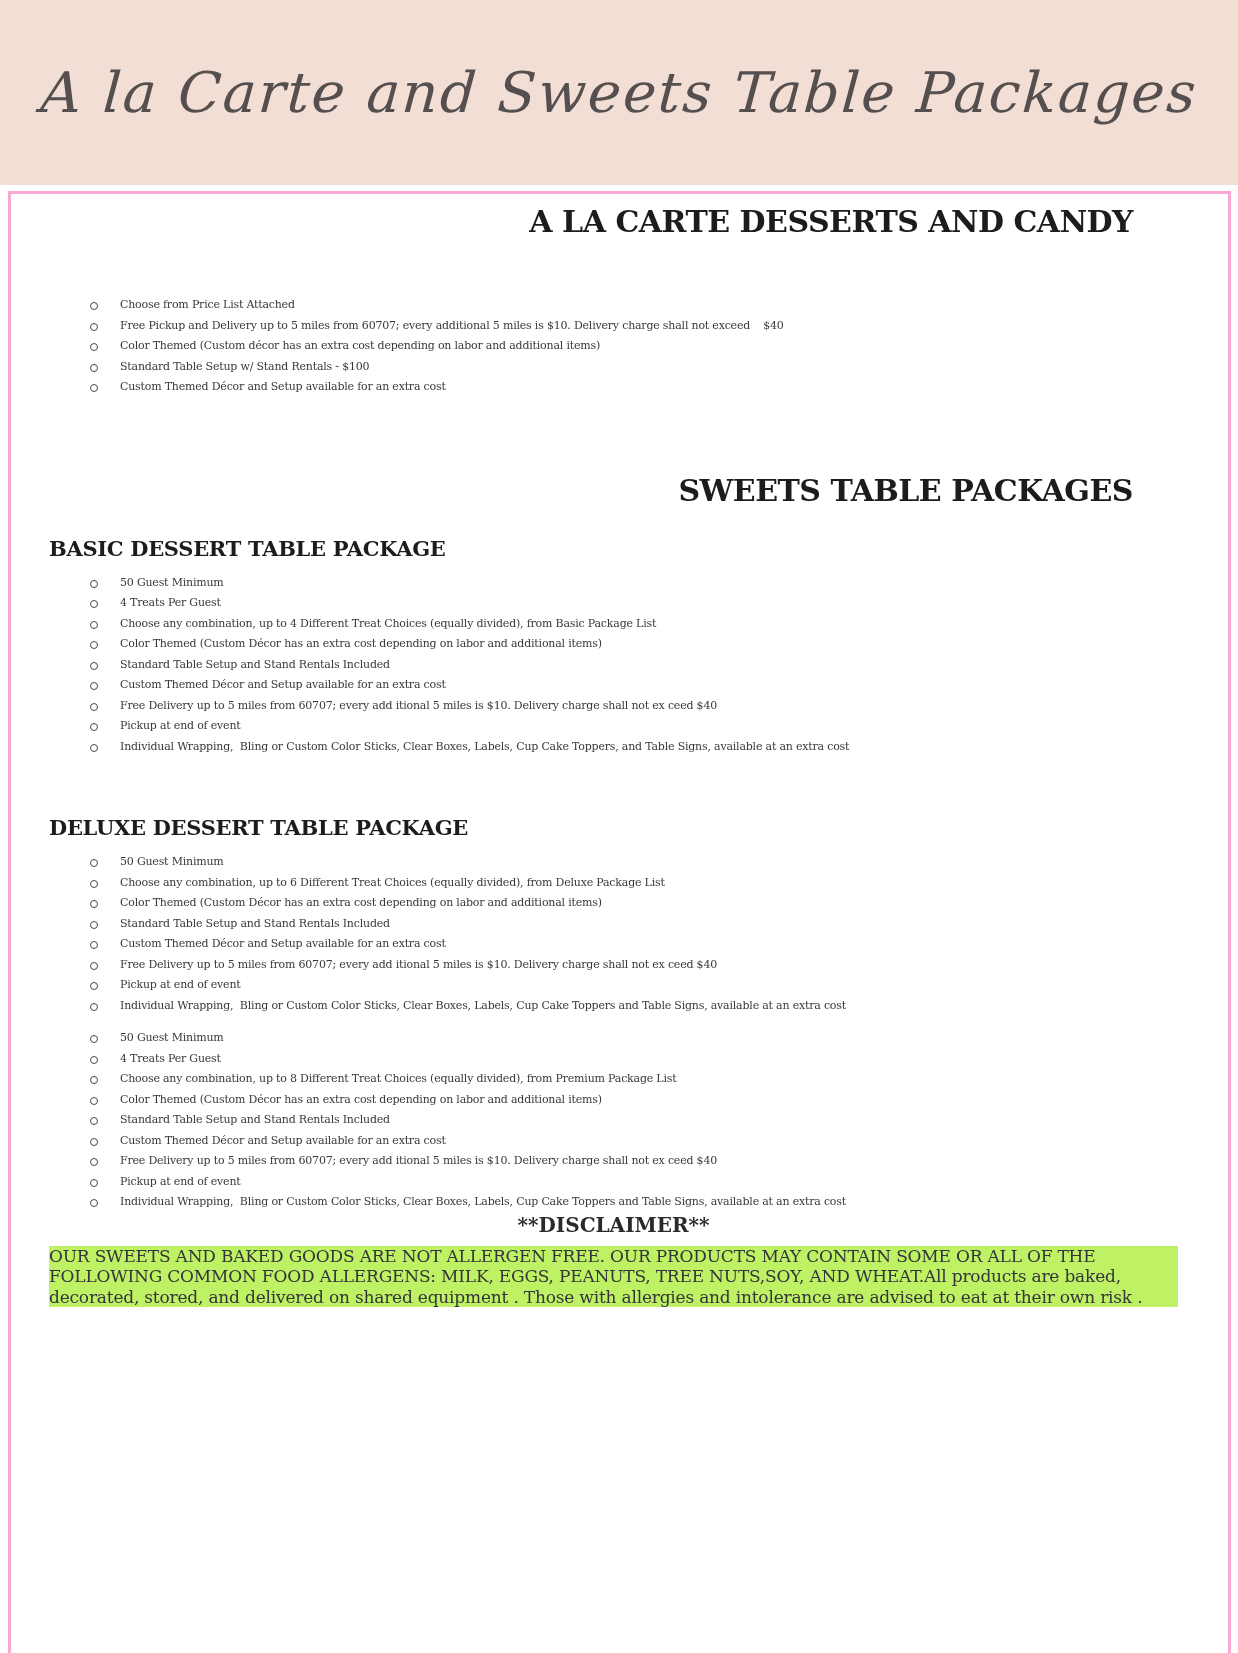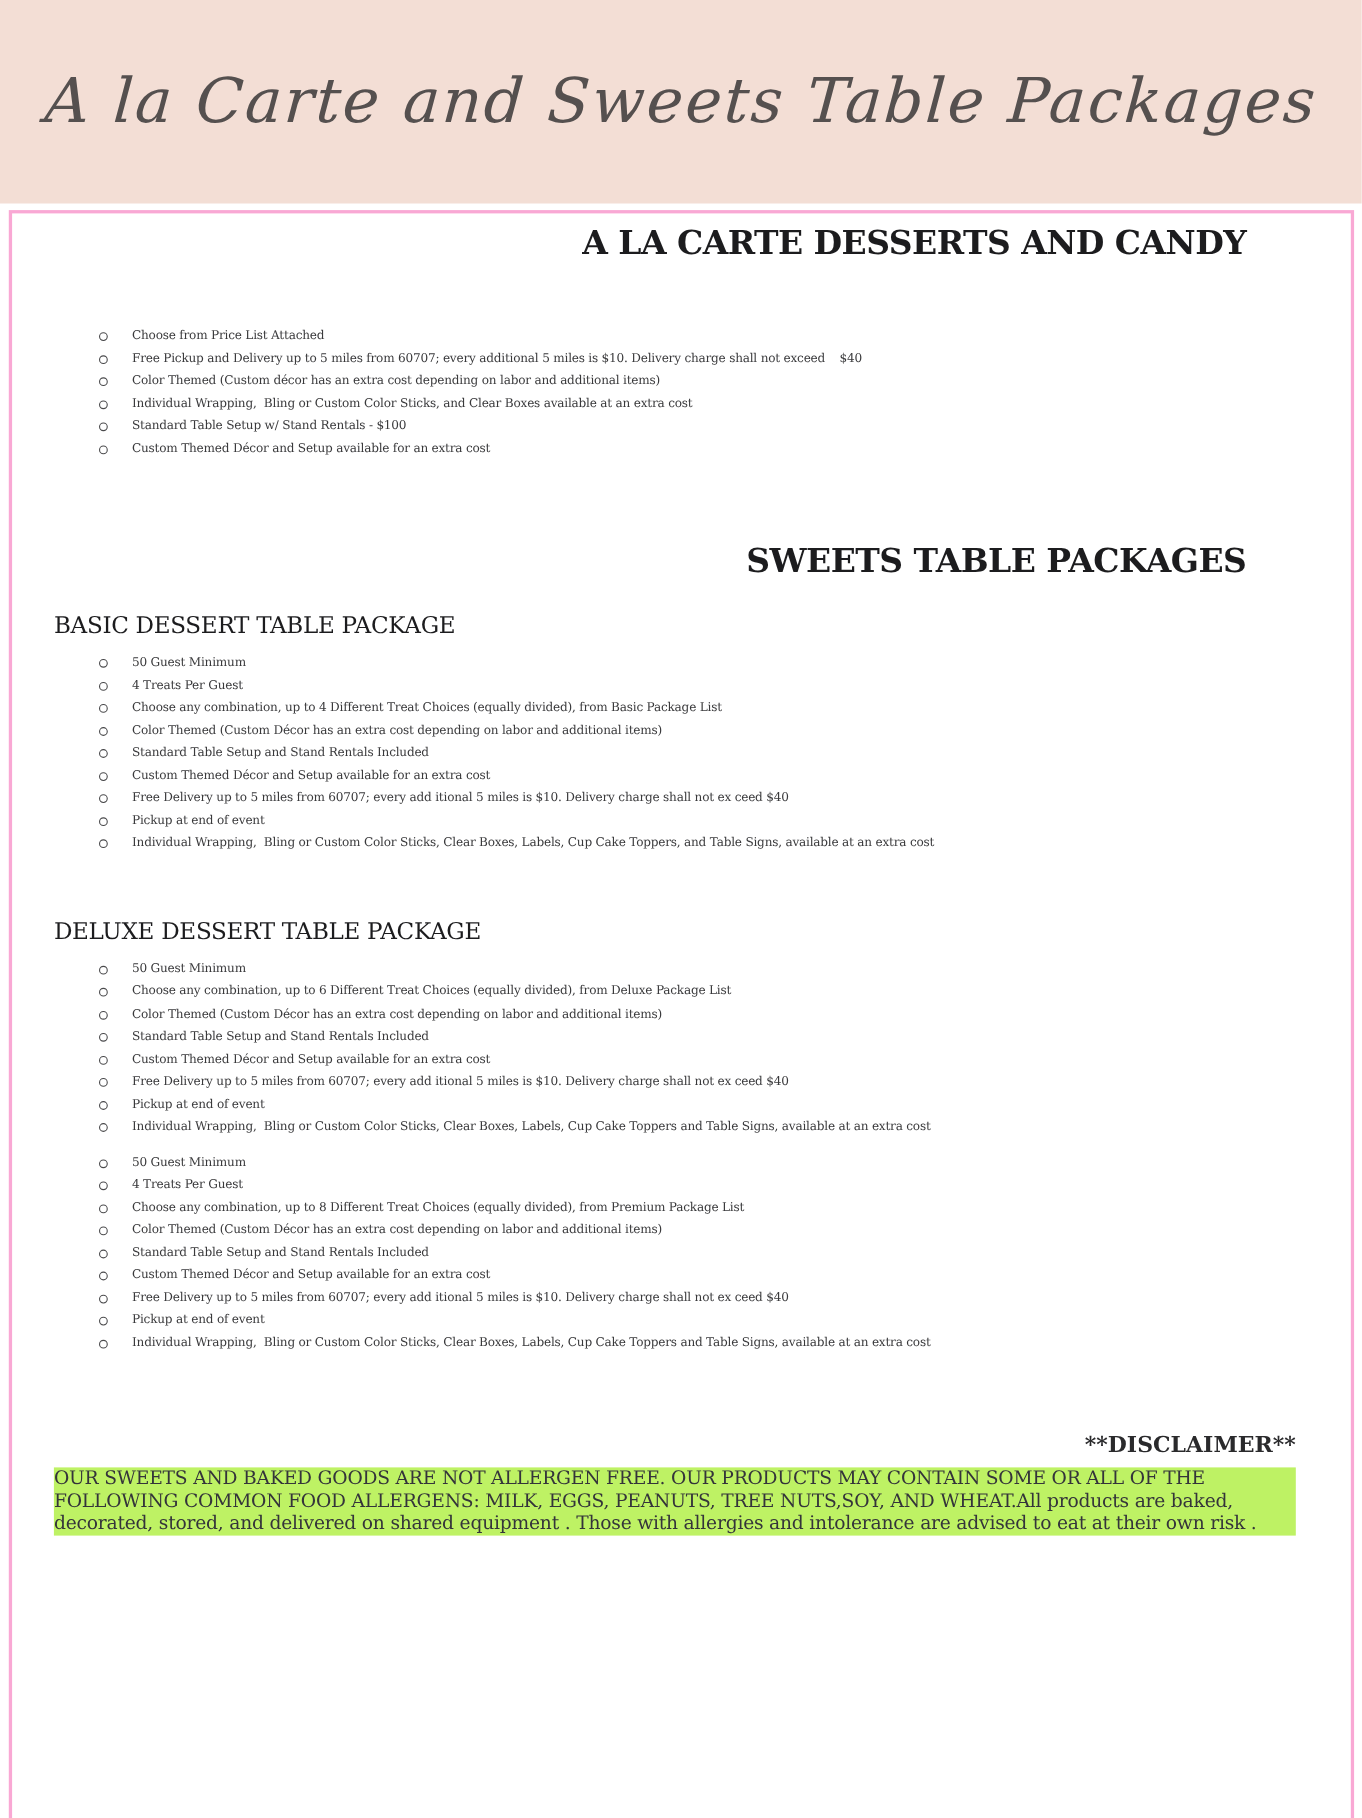--- a/index.html
+++ b/index.html
@@ -70,30 +70,29 @@
     width: 6px;
     height: 6px;
     border: 1.4px solid #4a4a4c;
     border-radius: 50%;
   }
   .alacarte-list { margin-top: 56px; }
 
   .package-heading {
     margin-top: 28px;
     font-size: 21px;
-    font-weight: normal;
+    font-weight: bold;
     letter-spacing: -0.3px;
     color: #1c1c1e;
   }
   .package-heading.gap-lg { margin-top: 58px; }
   .package-list { margin-top: 12px; }
 
   .disclaimer-heading {
-    margin-top: 70px;
-    text-align: right;
+    text-align: center;
     font-size: 20px;
     font-weight: bold;
     color: #2a2a2c;
   }
   .disclaimer-body {
     margin-top: 9px;
     font-size: 17px;
     line-height: 20.5px;
     letter-spacing: -0.2px;
     background: #bef264;
@@ -117,21 +116,20 @@
 </div>
 
 <div class="page">
 
   <div class="heading-main">A LA CARTE DESSERTS AND CANDY</div>
 
   <ul class="bullets alacarte-list">
       <li>Choose from Price List Attached</li>
       <li>Free Pickup and Delivery up to 5 miles from 60707; every additional 5 miles is $10. Delivery charge shall not exceed    $40</li>
       <li>Color Themed (Custom décor has an extra cost depending on labor and additional items)</li>
-      <li>Individual Wrapping,  Bling or Custom Color Sticks, and Clear Boxes available at an extra cost</li>
       <li>Standard Table Setup w/ Stand Rentals - $100</li>
       <li>Custom Themed Décor and Setup available for an extra cost</li>
     </ul>
 
   <div class="heading-main heading-sweets">SWEETS TABLE PACKAGES</div>
 
   <div class="package-heading">BASIC DESSERT TABLE PACKAGE</div>
   <ul class="bullets narrow package-list">
       <li>50 Guest Minimum</li>
       <li>4 Treats Per Guest</li>

